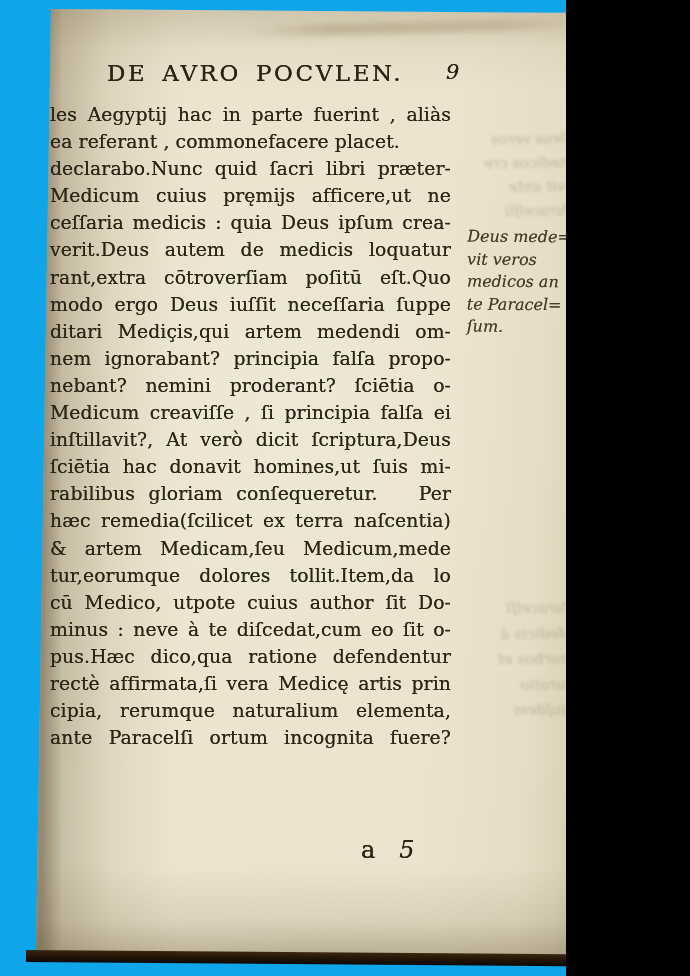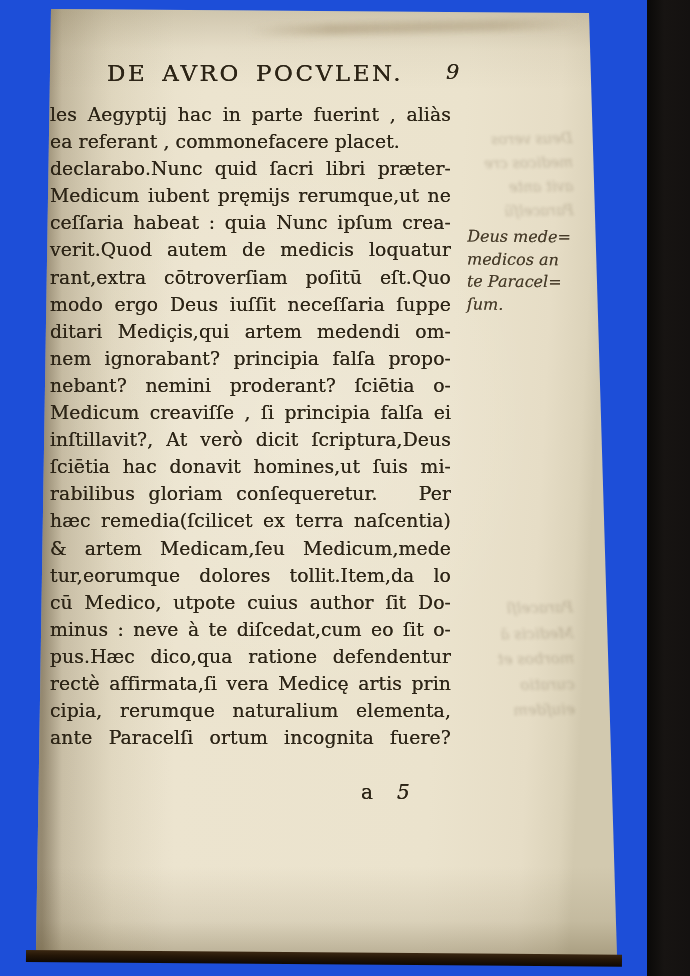--- a/index.html
+++ b/index.html
@@ -1,20 +1,20 @@
 <!DOCTYPE html>
 <html><head>
 <meta charset="utf-8">
 <style>
   html,body{margin:0;padding:0;background:#000;}
   .scan{
     position:relative;
-    width:690px;height:976px;
+    width:566px;height:976px;
     overflow:hidden;
-    background:#1d4ed8;
+    background:#0ea5e9;
     font-family:"DejaVu Serif","Liberation Serif",serif;
   }
   
   .right-strip{
     position:absolute;left:647px;top:0;width:43px;height:976px;
     background:linear-gradient(90deg,#0a0908,#171412 40%,#141110);
   }
   
   .page{
     position:absolute;inset:0;
@@ -61,22 +61,22 @@
   .line.short{text-align-last:left;}
   .margin-note{
     position:absolute;left:467px;top:226px;width:122px;
     font-style:italic;font-size:16px;line-height:22.6px;
     color:#453a28;
     text-shadow:0 0 .4px rgba(69,58,40,.7);
     transform:rotate(.4deg);
     white-space:nowrap;
   }
   .sig{
-    position:absolute;left:361px;top:780px;
-    font-size:20px;
+    position:absolute;left:361px;top:836px;
+    font-size:24px;
     text-shadow:0 0 .5px #2c2416;
   }
   .sig .sig-num{margin-left:24px;font-style:italic;}
   
   .ghost{
     position:absolute;
     font-style:italic;
     color:#6f5f45;
     opacity:.3;
     transform:scaleX(-1) rotate(1deg);
@@ -120,23 +120,23 @@
       <div>eiuſdem</div>
     </div>
 
     <div class="header">DE AVRO POCVLEN.</div>
     <div class="pagenum">9</div>
 
     <div class="body-text">
       <div class="line">les Aegyptij hac in parte fuerint , aliàs</div>
       <div class="line short">ea referant , commonefacere placet.</div>
       <div class="line">declarabo.Nunc quid ſacri libri præter-</div>
-      <div class="line">Medicum iubent pręmijs rerumque,ut ne</div>
-      <div class="line">ceſſaria habeat : quia Nunc ipſum crea-</div>
-      <div class="line">verit.Quod autem de medicis loquatur</div>
+      <div class="line">Medicum cuius pręmijs afficere,ut ne</div>
+      <div class="line">ceſſaria medicis : quia Deus ipſum crea-</div>
+      <div class="line">verit.Deus autem de medicis loquatur</div>
       <div class="line">rant,extra cōtroverſiam poſitū eſt.Quo</div>
       <div class="line">modo ergo Deus iuſſit neceſſaria ſuppe</div>
       <div class="line">ditari Mediçis,qui artem medendi om-</div>
       <div class="line">nem ignorabant? principia falſa propo-</div>
       <div class="line">nebant? nemini proderant? ſciētia o-</div>
       <div class="line">Medicum creaviſſe , ſi principia falſa ei</div>
       <div class="line">inſtillavit?, At verò dicit ſcriptura,Deus</div>
       <div class="line">ſciētia hac donavit homines,ut ſuis mi-</div>
       <div class="line">rabilibus gloriam conſequeretur.&nbsp;&nbsp; Per</div>
       <div class="line">hæc remedia(ſcilicet ex terra naſcentia)</div>
@@ -145,20 +145,21 @@
       <div class="line">cū Medico, utpote cuius author ſit Do-</div>
       <div class="line">minus : neve à te diſcedat,cum eo ſit o-</div>
       <div class="line">pus.Hæc dico,qua ratione defendentur</div>
       <div class="line">rectè affirmata,ſi vera Medicę artis prin</div>
       <div class="line">cipia, rerumque naturalium elementa,</div>
       <div class="line">ante Paracelſi ortum incognita fuere?</div>
     </div>
 
     <div class="margin-note">
       <div>Deus mede=</div>
+      <div>vit veros</div>
       <div>medicos an</div>
       <div>te Paracel=</div>
       <div>ſum.</div>
     </div>
 
     <div class="sig">
       <span class="sig-letter">a</span><span class="sig-num">5</span>
     </div>
 
   </div>

